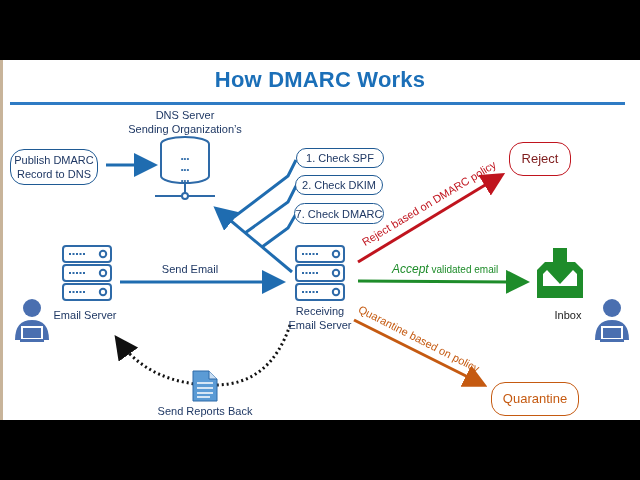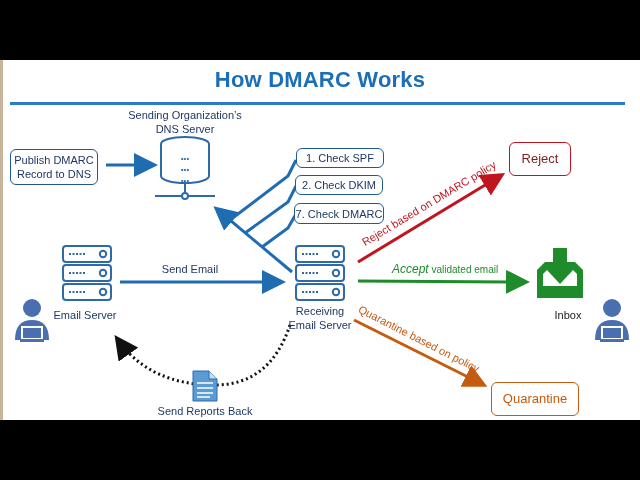--- a/index.html
+++ b/index.html
@@ -1,21 +1,21 @@
 <!DOCTYPE html>
 <html><head>
 <meta charset="utf-8">
 <style>
   html,body{margin:0;padding:0;background:#000;}
   body{width:640px;height:480px;position:relative;overflow:hidden;font-family:"Liberation Sans",sans-serif;}
   .slide{position:absolute;left:0;top:60px;width:640px;height:360px;background:#fff;border-left:3px solid #c8b49a;box-sizing:border-box;}
   .title{position:absolute;left:0;top:67px;width:640px;text-align:center;font-size:22px;font-weight:bold;color:#1b6fb8;letter-spacing:0.2px;}
   .rule{position:absolute;left:10px;top:102px;width:615px;height:3px;background:#2e7bc4;}
   .lbl{position:absolute;color:#1f3864;font-size:11px;text-align:center;line-height:14px;}
-  .box{position:absolute;border:1.5px solid #1f5a94;border-radius:6px;color:#1f3864;font-size:11px;text-align:center;background:#fff;box-sizing:border-box;display:flex;align-items:center;justify-content:center;line-height:14px;}
+  .box{position:absolute;border:1.5px solid #1f5a94;border-radius:14px;color:#1f3864;font-size:11px;text-align:center;background:#fff;box-sizing:border-box;display:flex;align-items:center;justify-content:center;line-height:14px;}
   .box.red{border-color:#c0141e;color:#7f1d1d;font-size:13px;}
   .box.orange{border-color:#c55a11;color:#c55a11;font-size:13px;}
   svg.layer{position:absolute;left:0;top:0;width:640px;height:480px;}
   .alabel{position:absolute;font-size:11px;white-space:nowrap;transform-origin:left bottom;}
 </style>
 </head>
 <body>
 
 <div class="slide"></div>
 <div class="title">How DMARC Works</div>
@@ -116,22 +116,22 @@
   <g fill="#4a6fb0">
     <circle cx="612" cy="308" r="9"></circle>
     <path d="M595,340 q0,-20 17,-20 q17,0 17,20 z"></path>
     <rect x="601" y="326" width="22" height="13" fill="#fff"></rect>
     <rect x="603" y="328" width="18" height="10" fill="#4a6fb0"></rect>
     <rect x="600" y="340" width="24" height="2"></rect>
   </g>
 </svg>
 
 <div class="lbl" style="left:110px;top:108px;width:150px;">
+  <div>DNS Server</div>
   <div>Sending Organization’s</div>
-  <div>DNS Server</div>
 </div>
 
 <div class="box" style="left:10px;top:149px;width:88px;height:36px;">
   <div>
       <div>Publish DMARC</div>
       <div>Record to DNS</div>
     </div>
 </div>
 
 <div class="box" style="left:296px;top:148px;width:88px;height:20px;">1. Check SPF</div>

